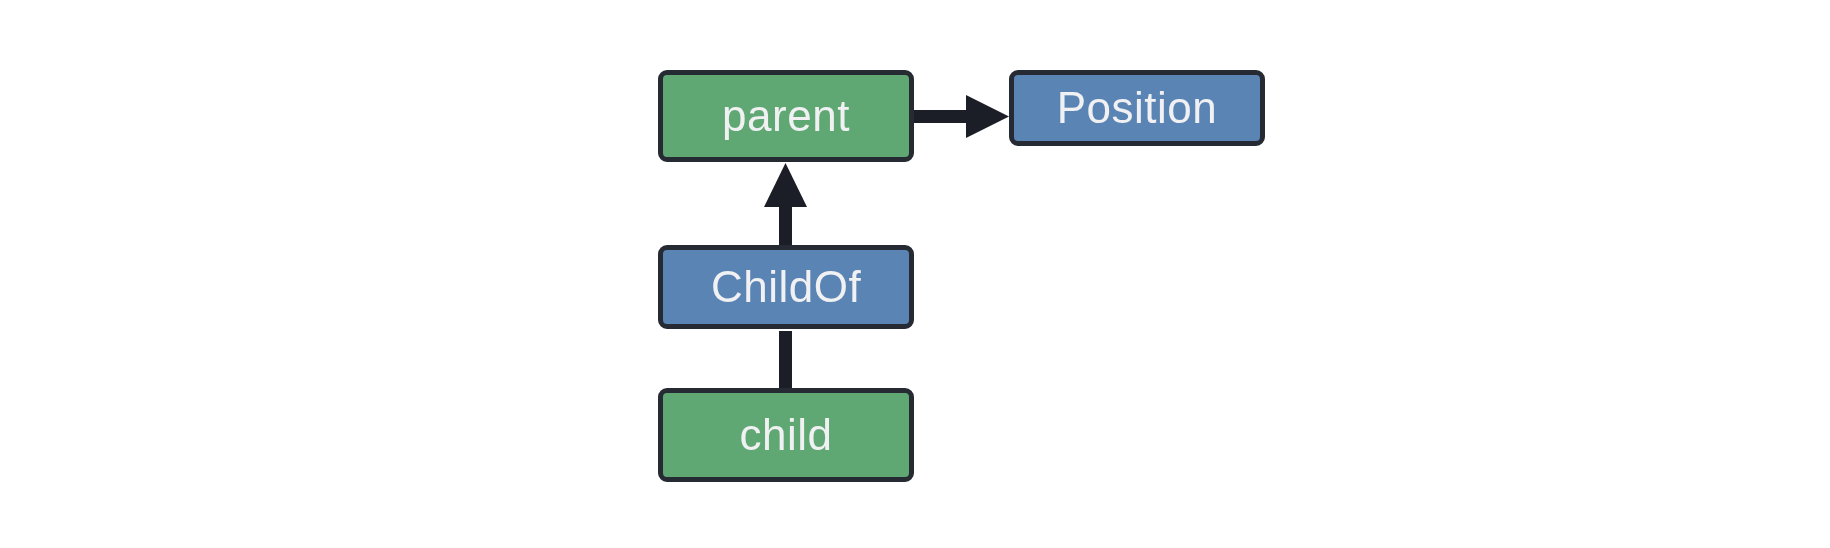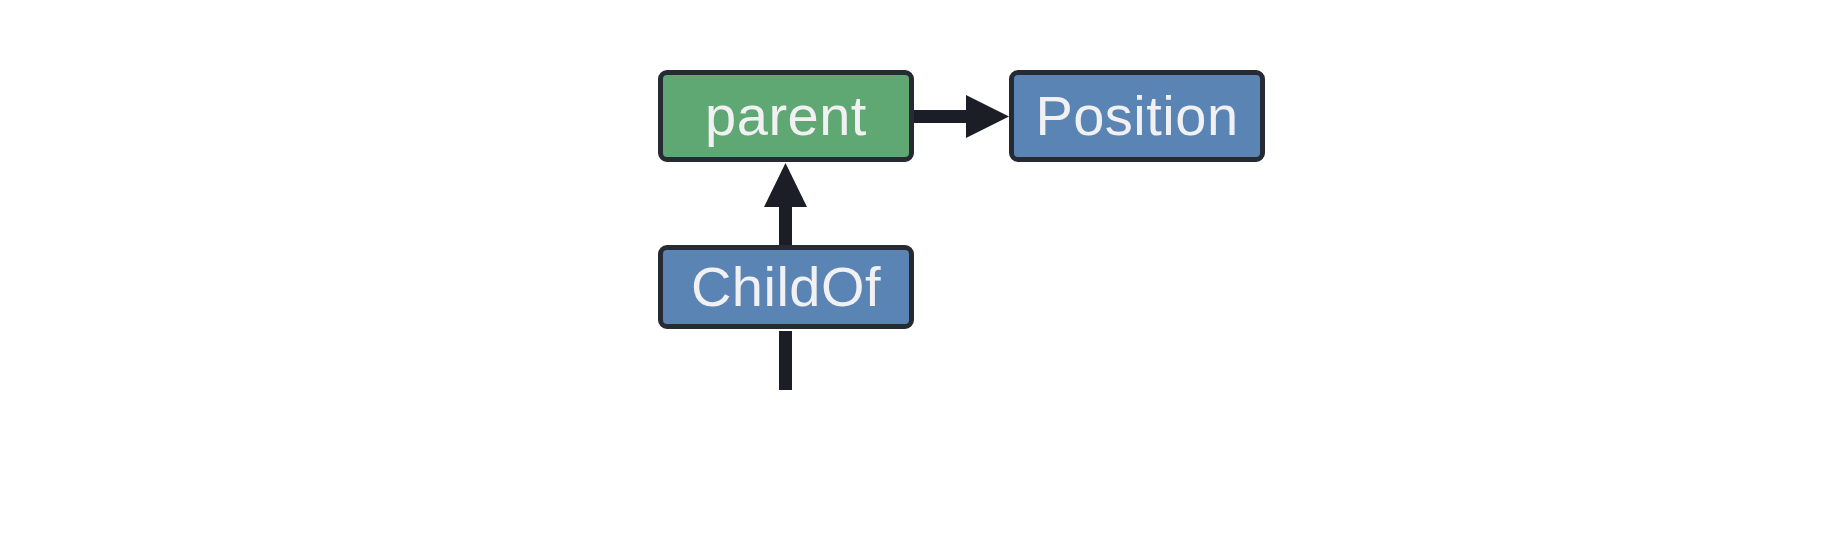--- a/index.html
+++ b/index.html
@@ -26,29 +26,29 @@
   }
   .node {
     position: absolute;
     box-sizing: border-box;
     border: 5px solid #262A33;
     border-radius: 9px;
     display: flex;
     align-items: center;
     justify-content: center;
     color: #F1F1F3;
-    font-size: 56px;
+    font-size: 44px;
     line-height: 1;
     letter-spacing: 0.5px;
   }
   .node-green { background: #5FA873; }
   .node-blue  { background: #5A84B4; }
 
   #node-parent   { left: 658px;  top: 70px;  width: 256px; height: 92px; }
-  #node-position { left: 1009px; top: 70px;  width: 256px; height: 92px; }
+  #node-position { left: 1009px; top: 70px;  width: 256px; height: 76px; }
   #node-childof  { left: 658px;  top: 245px; width: 256px; height: 84px; }
   #node-child    { left: 658px;  top: 388px; width: 256px; height: 94px; }
 </style>
 </head>
 <body>
 
 <div class="canvas">
 
   <svg class="connectors" width="1830" height="548" viewBox="0 0 1830 548">
     <g>
@@ -69,14 +69,17 @@
   </div>
 
   <div class="node node-blue" id="node-position">
     <span>Position</span>
   </div>
 
   <div class="node node-blue" id="node-childof">
     <span>ChildOf</span>
   </div>
 
+  <div class="node node-green" id="node-child">
+    <span>child</span>
+  </div>
 
 </div>
 
 </body></html>

